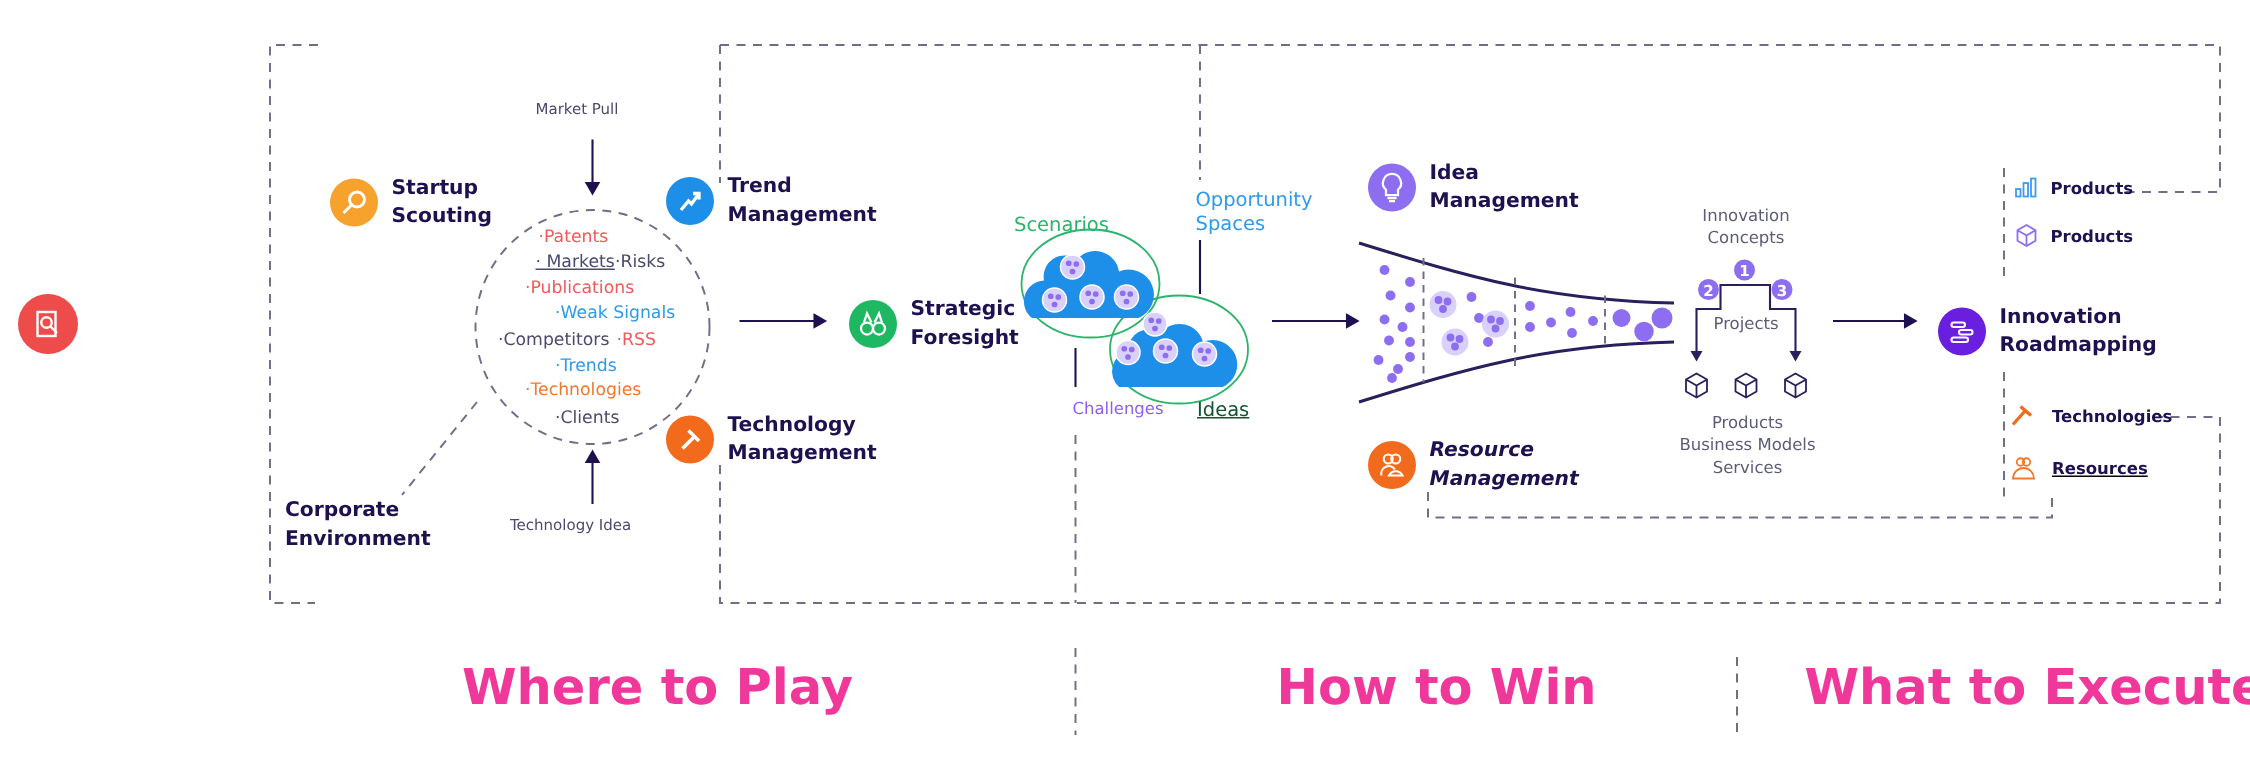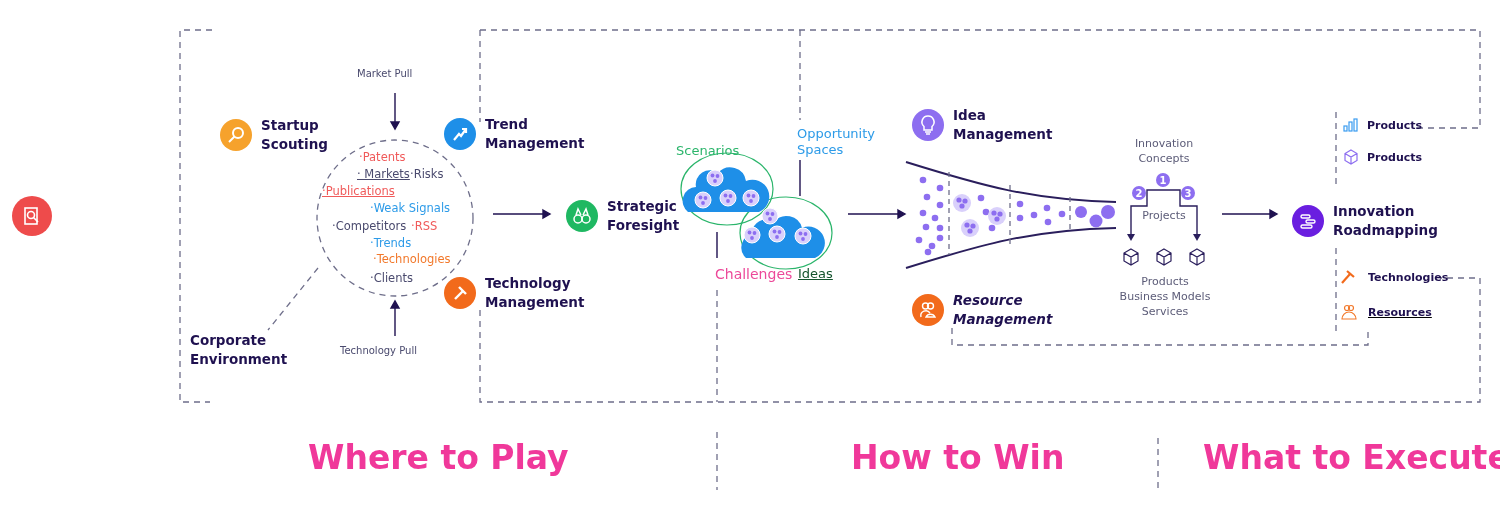--- a/index.html
+++ b/index.html
@@ -255,37 +255,37 @@
         <rect x="5" y="6" width="9" height="3" rx="1.5"></rect>
         <rect x="10" y="11" width="9" height="3" rx="1.5"></rect>
         <rect x="5" y="16" width="11" height="3" rx="1.5"></rect>
       </svg>
   </div>
   <div class="nlabel">Innovation
 Roadmapping</div>
 </div>
 
 <div class="abs plain" style="left:357px;top:68px;">Market Pull</div>
-<div class="abs plain" style="left:340px;top:345px;">Technology Pull</div>
+<div class="abs plain" style="left:340px;top:345px;">Technology Idea</div>
 
 <div class="kw" style="left: 359px; top: 150px; color: rgb(240, 90, 90);">·Patents</div>
 <div class="kw" style="left: 357px; top: 167px; color: rgb(74, 74, 110); text-decoration: underline;">· Markets</div>
 <div class="kw" style="left: 410px; top: 167px; color: rgb(74, 74, 110);">·Risks</div>
-<div class="kw" style="left: 322px; top: 184px; color: rgb(240, 90, 90); text-decoration: underline;">·Publications</div>
+<div class="kw" style="left: 350px; top: 184px; color: rgb(240, 90, 90);">·Publications</div>
 <div class="kw" style="left: 370px; top: 201px; color: rgb(45, 155, 232);">·Weak Signals</div>
 <div class="kw" style="left: 332px; top: 219px; color: rgb(74, 74, 110);">·Competitors</div>
 <div class="kw" style="left: 411px; top: 219px; color: rgb(240, 90, 90);">·RSS</div>
 <div class="kw" style="left: 370px; top: 236px; color: rgb(45, 155, 232);">·Trends</div>
-<div class="kw" style="left: 373px; top: 252px; color: rgb(242, 120, 42);">·Technologies</div>
+<div class="kw" style="left: 350px; top: 252px; color: rgb(242, 120, 42);">·Technologies</div>
 <div class="kw" style="left: 370px; top: 271px; color: rgb(74, 74, 110);">·Clients</div>
 
 <div class="abs" style="left: 676px; top: 143px; font-size: 13px; color: rgb(43, 181, 107);">Scenarios</div>
 <div class="abs" style="left: 797px; top: 126px; font-size: 13px; line-height: 16px; white-space: pre-line; color: rgb(45, 155, 232);">Opportunity
 Spaces</div>
-<div class="abs" style="left: 715px; top: 266px; font-size: 14px; color: #ec4899; text-align: center;">Challenges</div>
+<div class="abs" style="left: 715px; top: 266px; font-size: 11px; color: #8b5cf6; text-align: center;">Challenges</div>
 <div class="abs" style="left: 798px; top: 266px; font-size: 13px; color: #14532d; text-decoration: underline;">Ideas</div>
 
 <div class="abs cond" style="left:1124px;top:136px;width:80px;white-space:pre-line;">Innovation
 Concepts</div>
 <div class="abs cond" style="left:1134px;top:208px;width:60px;">Projects</div>
 <div class="abs cond" style="left:1110px;top:274px;width:110px;white-space:pre-line;">Products
 Business Models
 Services</div>
 
 <div class="node" style="left:1343px;top:118px;">

